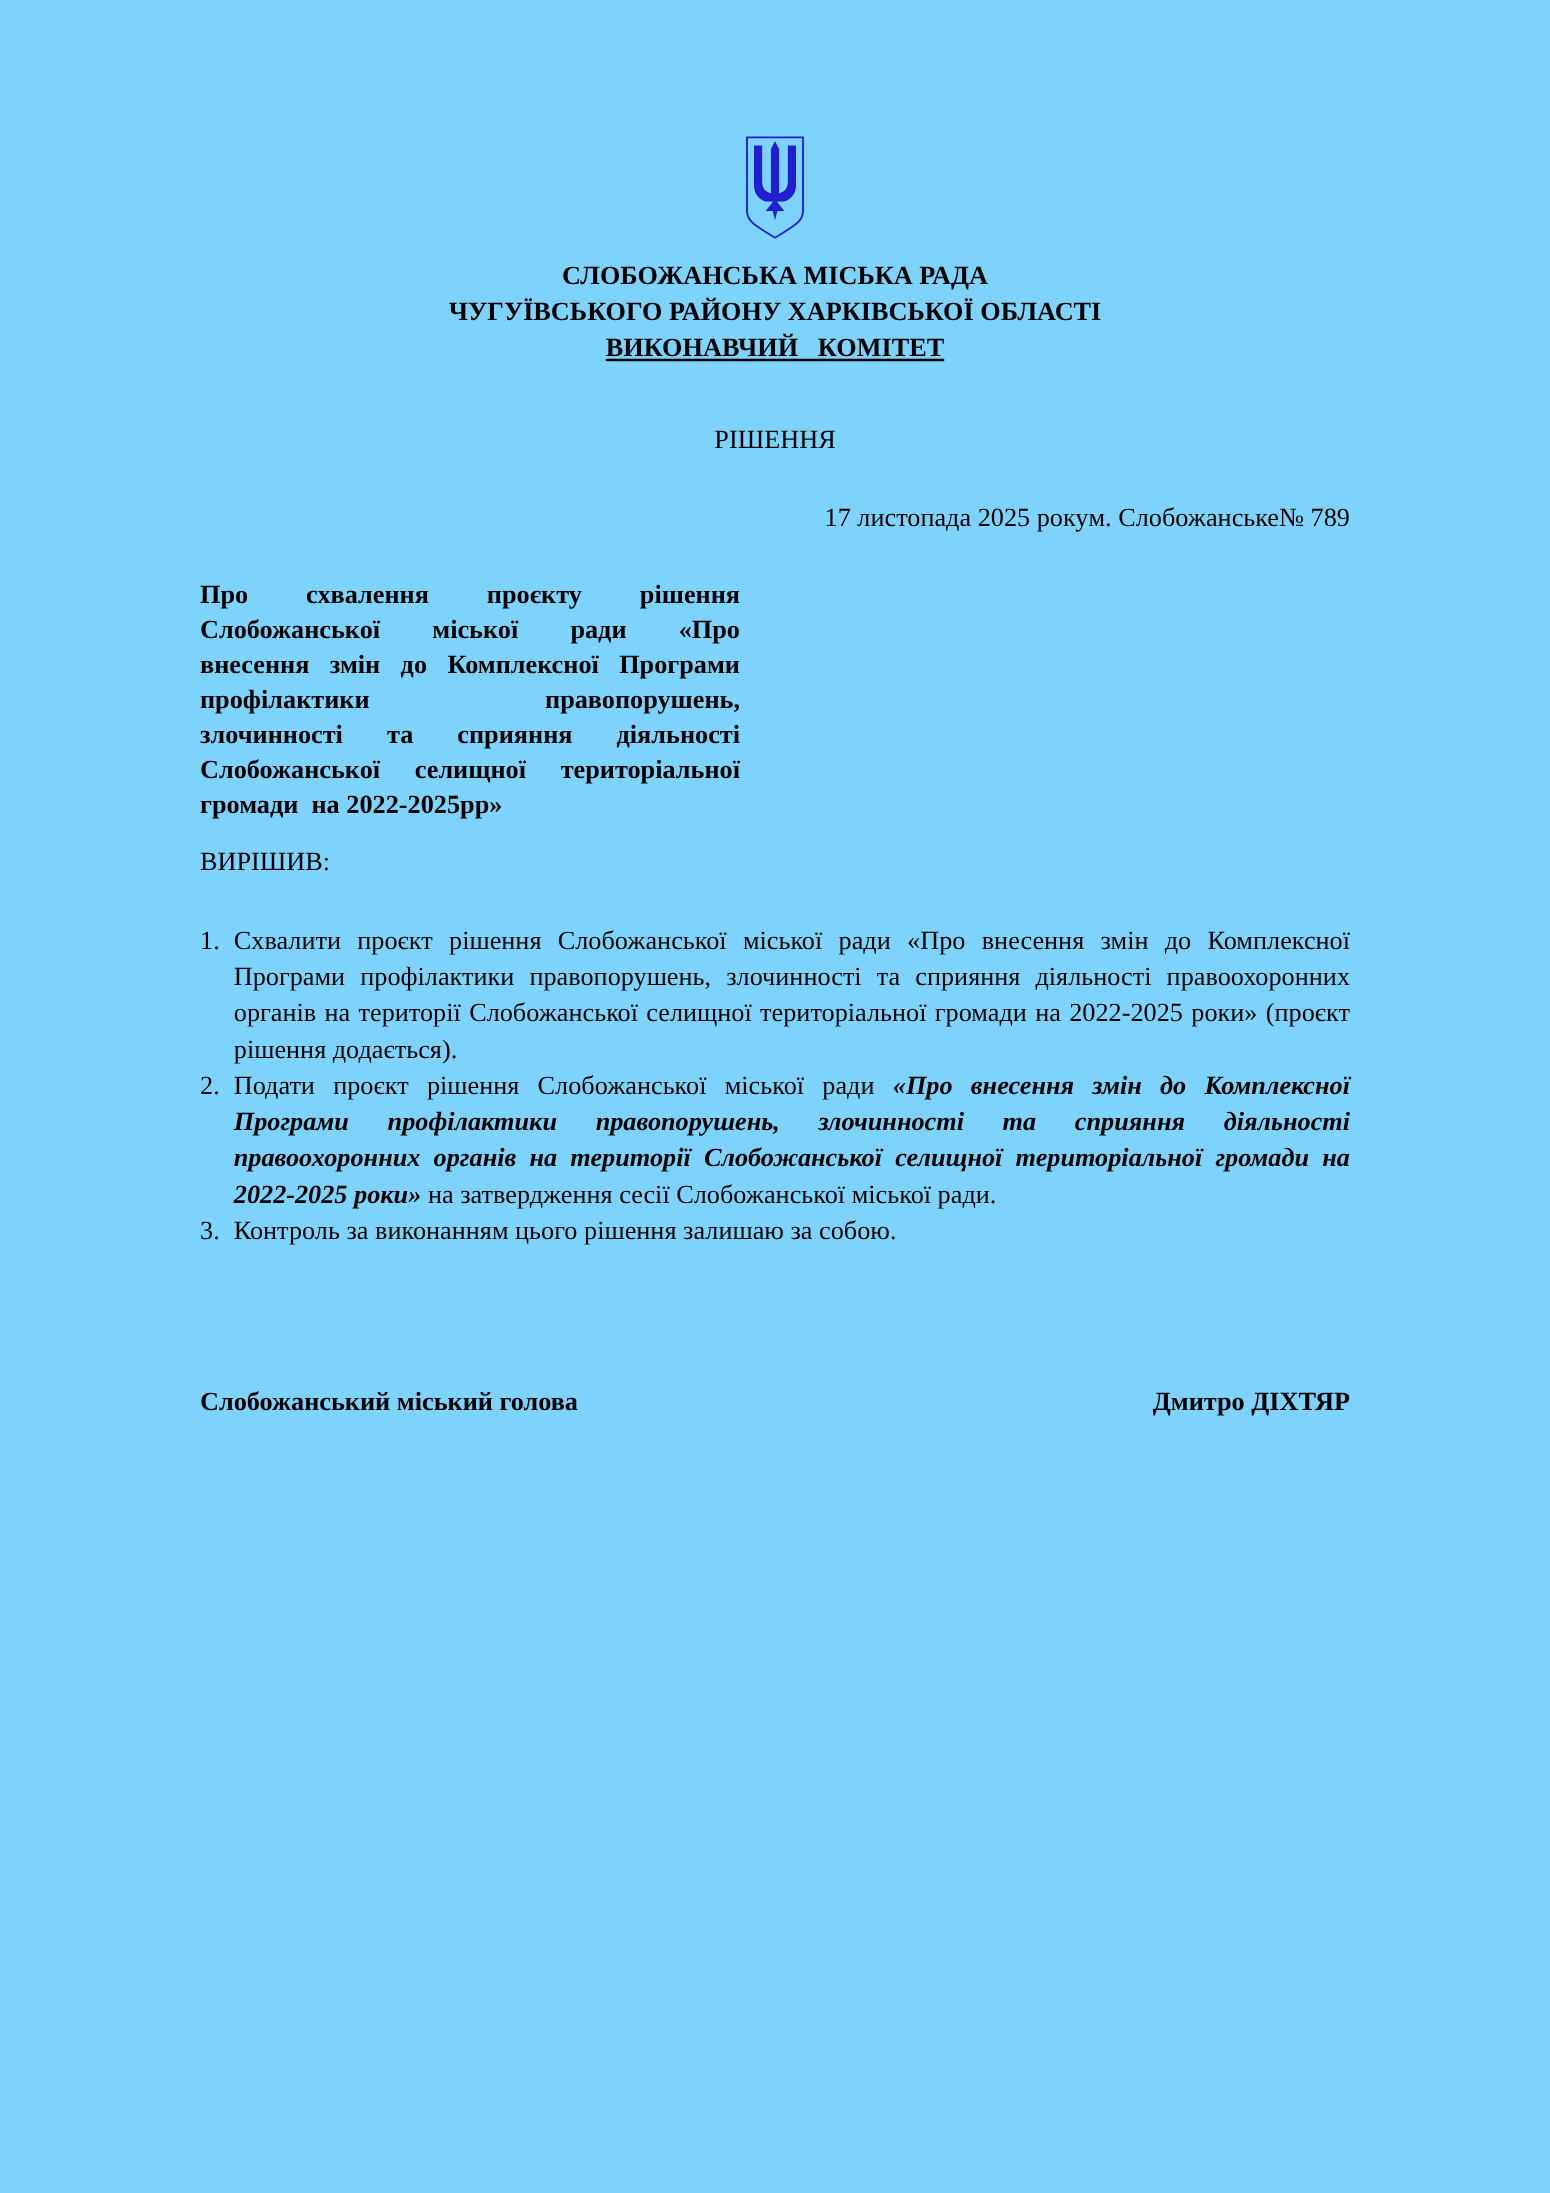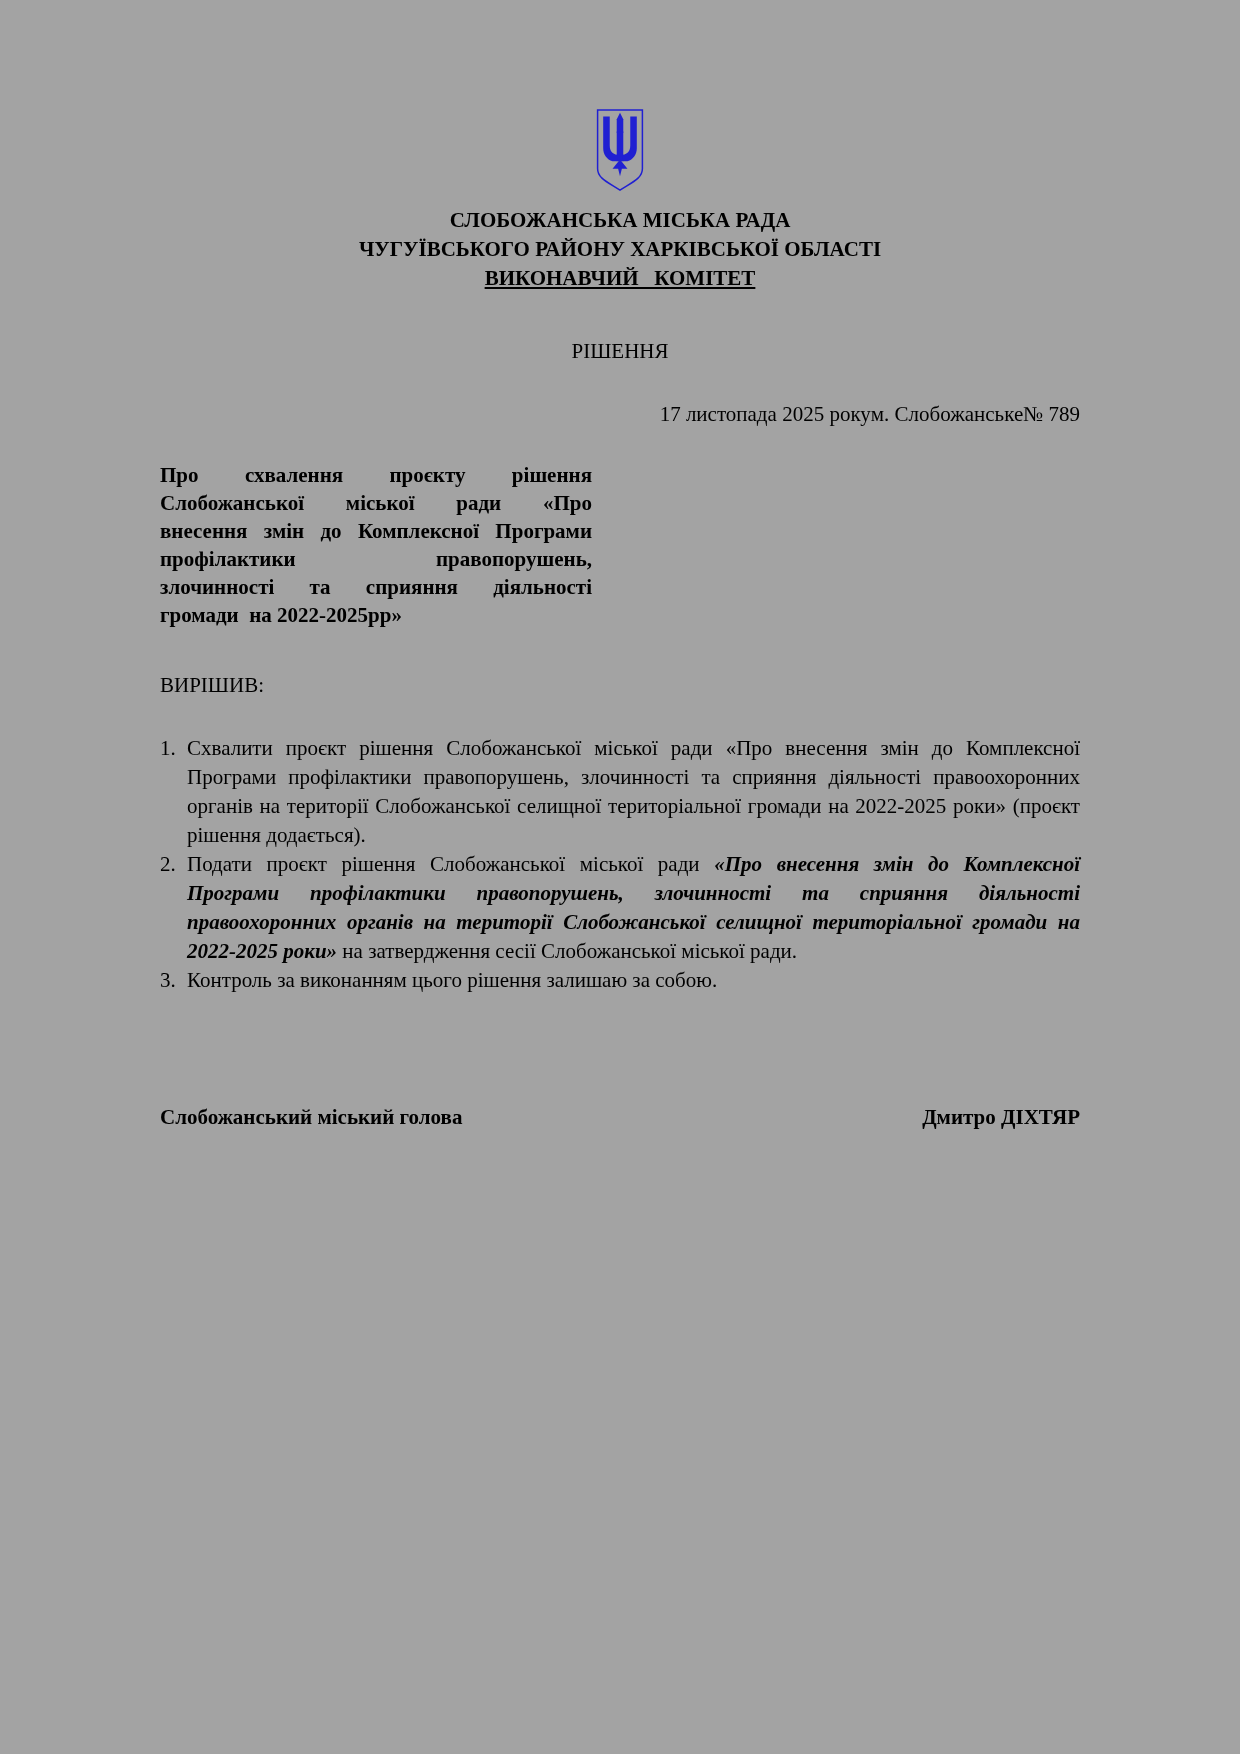--- a/index.html
+++ b/index.html
@@ -1,18 +1,18 @@
 <!DOCTYPE html>
 <html lang="uk"><head>
 <meta charset="utf-8">
 <style>
   html,body { margin:0; padding:0; background:#e8e8e8; }
   .page {
     width:1240px; height:1754px;
-    background:#a3a3a3; color:#000000;
+    background:#7dd3fc; color:#000000;
     font-family:"Liberation Serif","DejaVu Serif",serif;
     font-size:21px;
     margin:0 auto;
     position:relative;
     overflow:hidden;
     box-sizing:border-box;
   }
   .content { padding:106px 160px 0 160px; }
 
   .header-block { text-align:center; }
@@ -27,21 +27,21 @@
 
   .subject-block { width:432px; font-weight:bold; line-height:28px; margin-top:34px; }
   .subject-line { text-align:justify; text-align-last:justify; }
   .subject-line.last-line { text-align-last:left; white-space:pre; }
 
   .preamble { margin-top:26px; line-height:29px; }
   .preamble-line { text-align:justify; text-align-last:justify; }
   .preamble-line.first { text-indent:64px; }
   .preamble-line.bold-tail { text-align-last:left; font-weight:bold; }
 
-  .resolved-label { margin-top:44px; }
+  .resolved-label { margin-top:20px; }
 
   .items-list { margin-top:36px; }
   .list-item { display:flex; line-height:29px; }
   .item-number { flex:none; width:27px; }
   .item-text { flex:1; text-align:justify; }
   .bold { font-weight:bold;font-style:italic; }
 
   .signature-row { display:flex; justify-content:space-between; font-weight:bold; margin-top:110px; }
 </style>
 </head>
@@ -75,20 +75,21 @@
       <span>м. Слобожанське</span>
       <span>№ 789</span>
     </div>
 
     <div class="subject-block">
       <div class="subject-line">Про схвалення проєкту рішення</div>
       <div class="subject-line">Слобожанської міської ради «Про</div>
       <div class="subject-line">внесення змін до Комплексної Програми</div>
       <div class="subject-line">профілактики правопорушень,</div>
       <div class="subject-line">злочинності та сприяння діяльності</div>
+      <div class="subject-line">Слобожанської селищної територіальної</div>
       <div class="subject-line last-line">громади  на 2022-2025рр»</div>
     </div>
 
 
     <div class="resolved-label">ВИРІШИВ:</div>
 
     <div class="items-list">
       <div class="list-item">
         <span class="item-number">1.</span>
         <span class="item-text"><span>Схвалити  проєкт рішення Слобожанської міської ради «Про внесення змін  до Комплексної Програми профілактики правопорушень, злочинності та сприяння діяльності правоохоронних органів на території Слобожанської селищної територіальної громади на 2022-2025 роки» (проєкт рішення додається).</span><span class="bold"></span><span></span></span>

